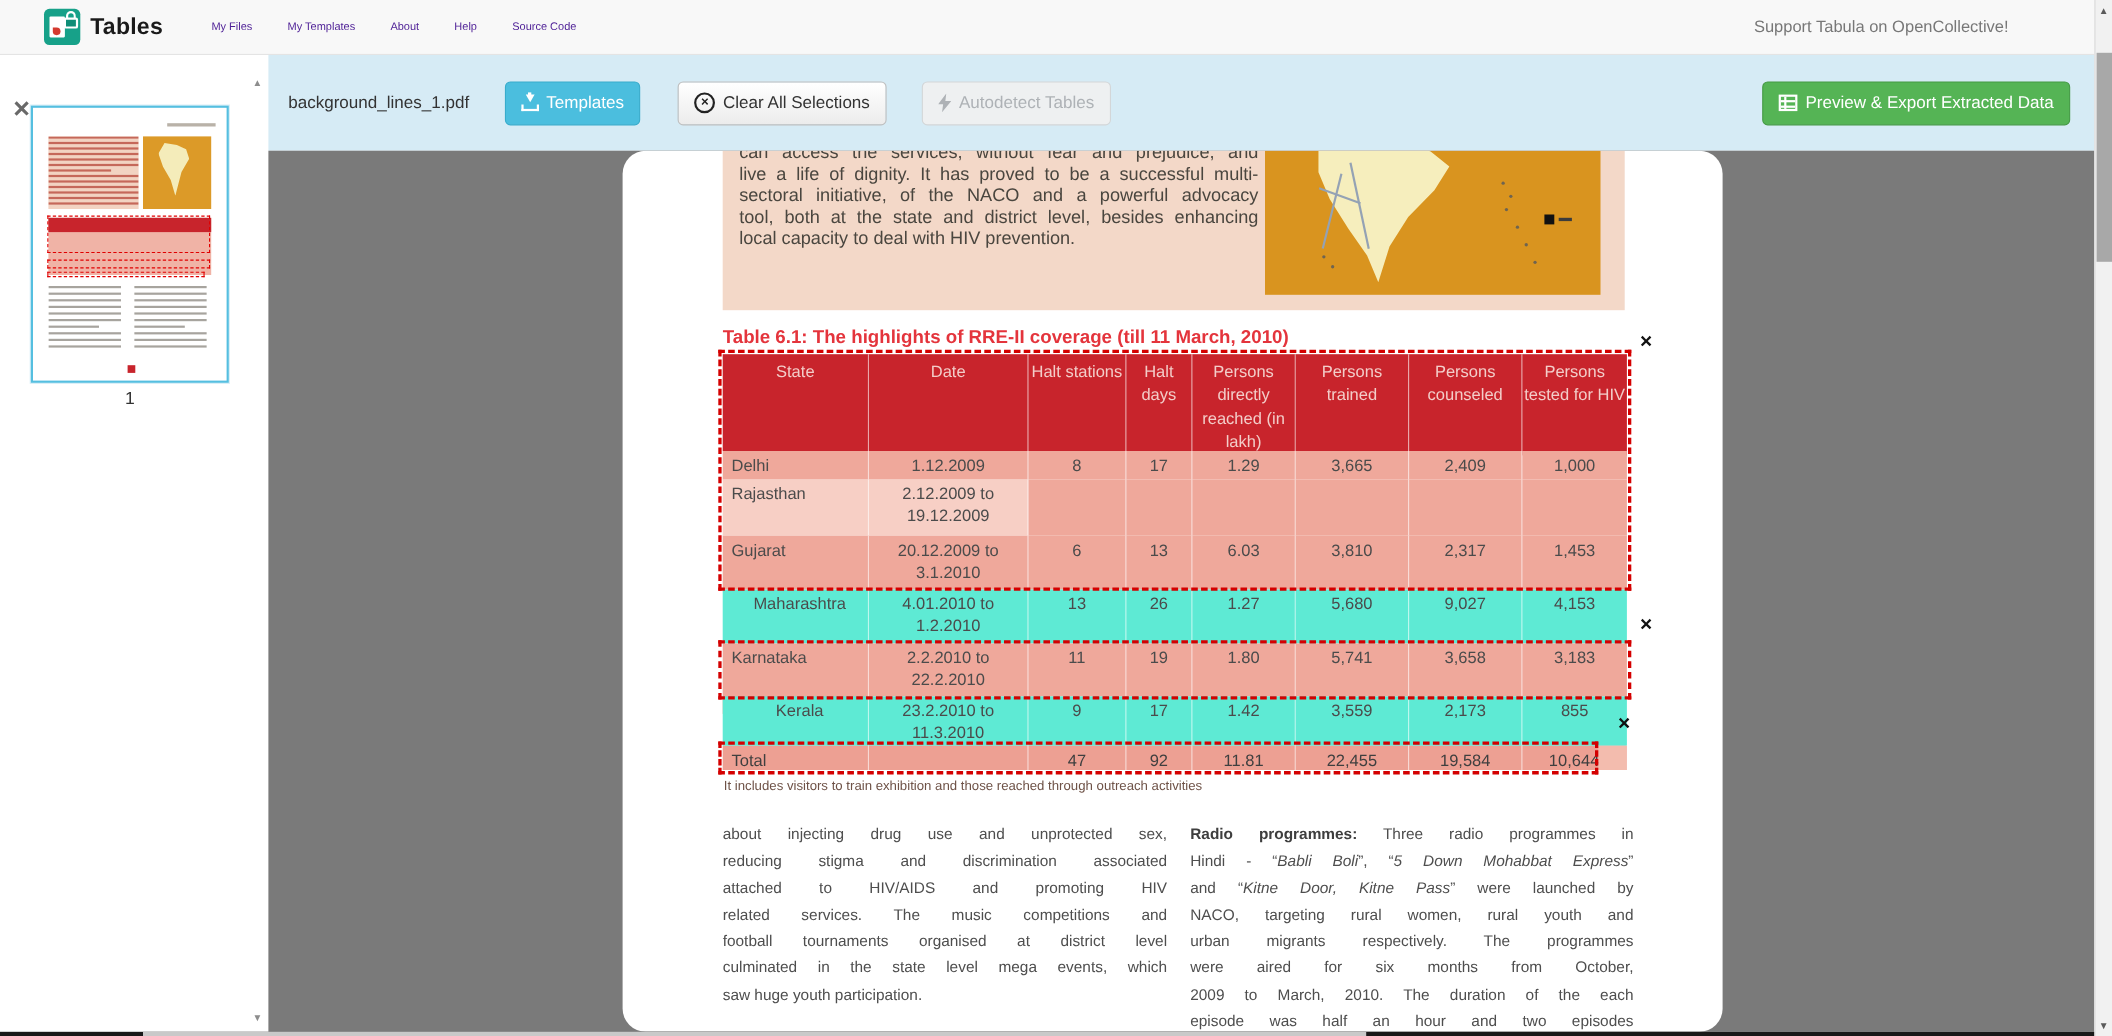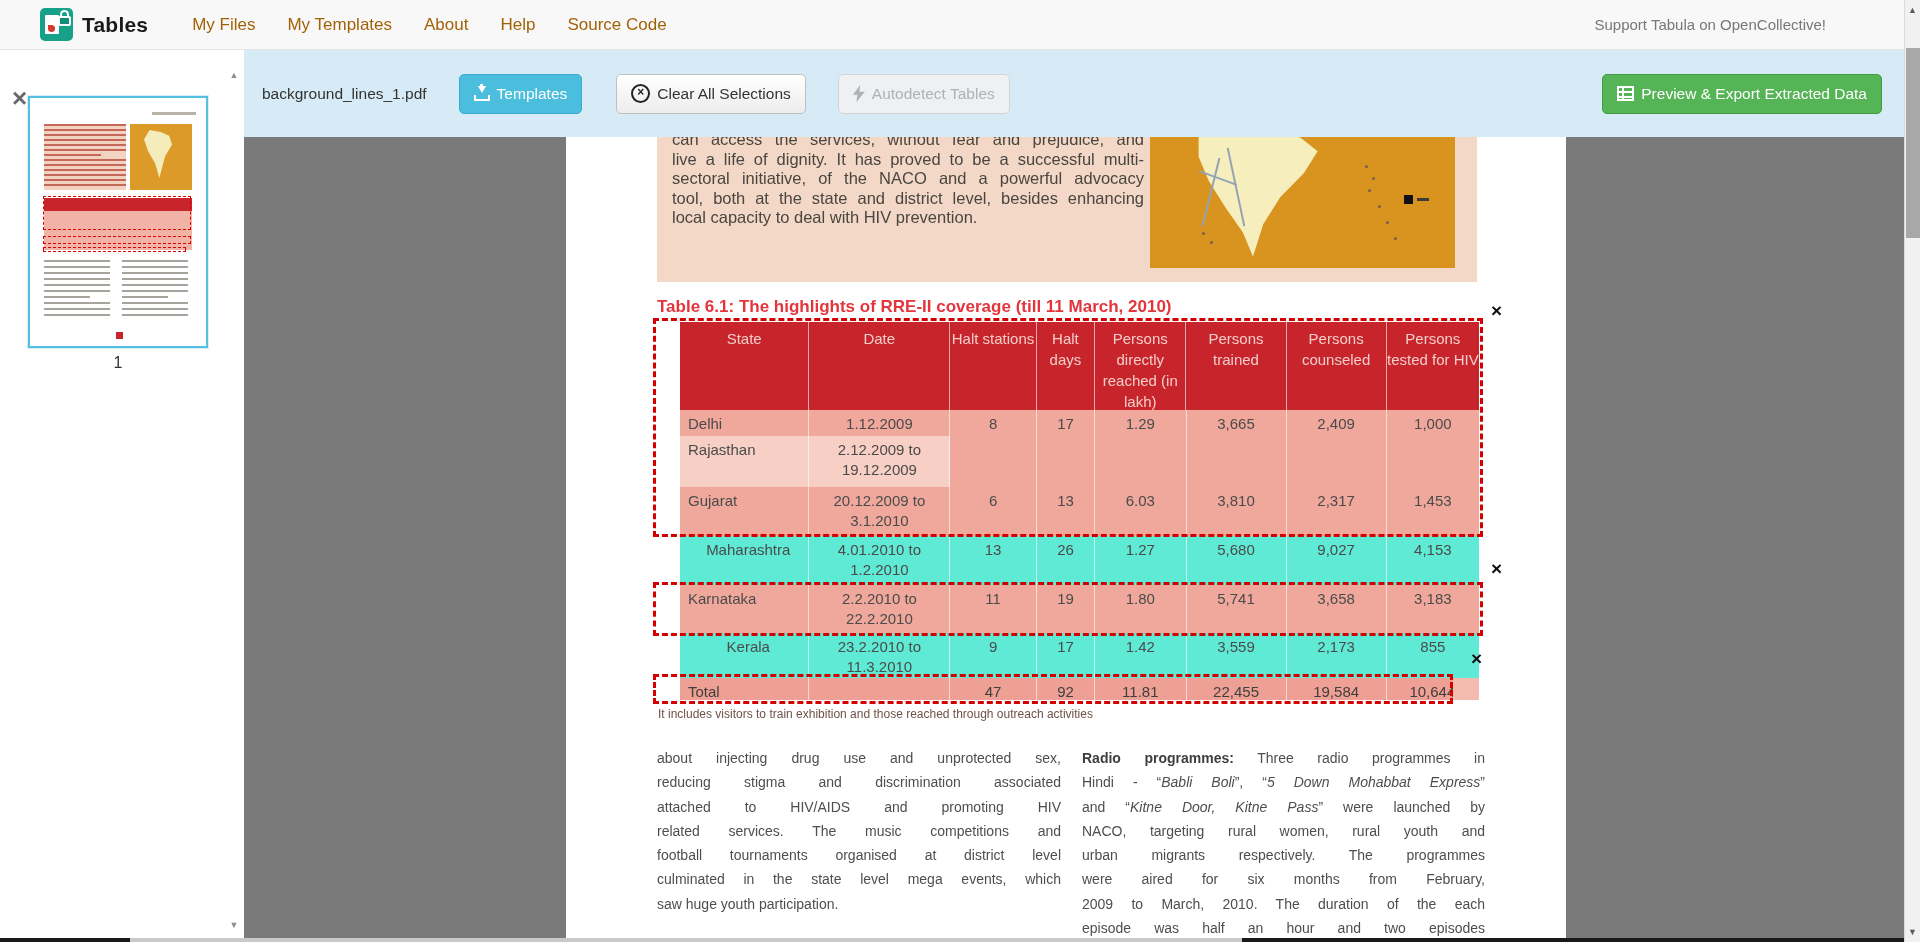--- a/index.html
+++ b/index.html
@@ -11,21 +11,21 @@
             background:#f8f8f8; border-bottom:1px solid #e4e4e4;
             display:flex; align-items:center; z-index:5; }
   .brand { display:flex; align-items:center; margin-left:40px; }
   .logo { width:33px; height:33px; background:#17a189; border-radius:5px; position:relative; }
   .logo .pg { position:absolute; left:5px; top:7px; width:14px; height:19px; background:#fff; border-radius:1px; }
   .logo .curl { position:absolute; left:8px; top:17px; width:7px; height:7px; background:#d43a2f; border-radius:0 70% 70% 70%; }
   .logo .shackle { position:absolute; right:4px; top:2px; width:9px; height:9px; border:2px solid #fff; border-bottom:none; border-radius:5px 5px 0 0; }
   .logo .lockbody { position:absolute; right:2px; top:8px; width:13px; height:10px; background:#0f8d77; border:2px solid #fff; border-radius:2px; }
   .brand-text { font-size:21px; font-weight:700; color:#1a1a1a; margin-left:9px; letter-spacing:.2px; }
   .nav-links { display:flex; margin-left:28px; }
-  .nav-links .nl { padding:15px 16px; font-size:17px; color:#a16207; cursor:pointer; }
+  .nav-links .nl { padding:15px 16px; font-size:10px; color:#4c1d95; cursor:pointer; }
   .support { margin-left:auto; margin-right:78px; font-size:15px; color:#777; cursor:pointer; }
 
   
   .vscroll { position:absolute; right:0; top:0; width:16px; height:942px;
              background:#f1f1f1; border-left:1px solid #dadada; z-index:9; }
   .vscroll .arr { position:absolute; left:0; width:15px; text-align:center;
                   font-size:9px; color:#5a5a5a; cursor:pointer; }
   .vscroll .arr.up { top:5px; } .vscroll .arr.down { bottom:5px; }
   .vscroll .thumb { position:absolute; left:1px; top:48px; width:14px; height:190px; background:#a8a8a8; cursor:pointer; }
 
@@ -83,21 +83,21 @@
                  display:flex; align-items:center; justify-content:center;
                  font-size:12px; font-weight:700; color:#222; line-height:1; }
   .ic-flash { width:12px; height:17px; background:#aeb2b6;
               clip-path:polygon(62% 0,0 58%,38% 58%,30% 100%,100% 40%,55% 40%); }
   .ic-table { width:17px; height:15px; border:2px solid #fff; position:relative; }
   .ic-table:before { content:""; position:absolute; left:0; top:3px; width:13px; height:2px; background:#fff; box-shadow:0 5px 0 #fff; }
   .ic-table:after { content:""; position:absolute; left:3px; top:0; width:2px; height:11px; background:#fff; }
 
   
   .viewer { position:absolute; left:244px; top:87px; right:0; bottom:0; background:#7a7a7a; overflow:hidden; }
-  .pdf-page { position:absolute; left:322px; top:0; width:1000px; height:801px; background:#fff; }
+  .pdf-page { position:absolute; left:322px; top:0; width:1000px; height:801px; background:#fff;border-radius:21px; }
 
   
   .info-box { position:absolute; left:91px; top:0; width:820px; height:145px; background:#f3d8c8; overflow:hidden; }
   .info-text { position:absolute; left:15px; top:-7px; width:472px; font-size:16.5px; line-height:19.5px; color:#4a463f; }
   .map { position:absolute; left:584px; top:0; width:305px; height:131px; background:#d9941f; overflow:hidden; }
   .map .pen { position:absolute; left:18px; top:-10px; width:170px; height:135px; background:#f6eebd;
               clip-path:polygon(18% 0,45% 3%,62% 0,78% 8%,88% 18%,80% 34%,66% 52%,56% 72%,50% 96%,44% 78%,34% 60%,24% 40%,18% 22%); }
   .map .rt { position:absolute; background:#94a2b4; }
   .map .isl { position:absolute; width:3px; height:3px; background:#6f6450; border-radius:50%; }
   .map .legend { position:absolute; left:254px; top:58px; width:9px; height:9px; background:#111; }
@@ -105,21 +105,21 @@
 
   .tbl-title { position:absolute; left:91px; top:160px; font-size:17px; font-weight:700; color:#e4343c; }
 
   .tbl { position:absolute; left:91px; top:185px; width:822px; }
   .trow { display:flex; }
   .tcell { border-right:1px solid rgba(255,255,255,.6); overflow:hidden;
            font-size:15px; color:#4b4b4b; text-align:center; line-height:20px; padding-top:4px; }
   .tcell:last-child { border-right:none; }
   .tcell.state { text-align:left; padding-left:8px; }
   .thead-row .tcell { background:#c8242c; color:#f3cdc9; font-weight:400; line-height:21px; padding-top:6px; }
-  .c0{width:133px;margin-left:23px;} .c1{width:145px;} .c2{width:89px;} .c3{width:60px;}
+  .c0{width:133px;} .c1{width:145px;} .c2{width:89px;} .c3{width:60px;}
   .c4{width:94px;}  .c5{width:103px;} .c6{width:103px;} .c7{width:95px;}
   .shade-selected .tcell { background:#efa89b; }
   .shade-selected-light .tcell { background:#efa89b; }
   .shade-selected-light .tcell.state, .shade-selected-light .tcell.date { background:#f7cfc5; }
   .shade-pale .tcell { background:#5eead4;text-align:center; }
   .shade-total .tcell { background:#eda093; color:#3f3f3f; }
   .total-sliver { position:absolute; right:0; width:26px; height:22px; background:#f3bcae; }
 
   .footnote { position:absolute; left:92px; top:570px; font-size:12px; color:#6e5247; }
 
@@ -393,21 +393,21 @@
           <div class="pline">football tournaments organised at district level</div>
           <div class="pline">culminated in the state level mega events, which</div>
           <div class="pline last">saw huge youth participation.</div>
         </div>
       <div class="pcol" id="col-right" style="left:516px; top:609px; width:403px;">
           <div class="pline"><b>Radio programmes:</b><span> Three radio programmes in</span></div>
           <div class="pline"><span>Hindi - “</span><i>Babli Boli</i><span>”, “</span><i>5 Down Mohabbat Express</i><span>”</span></div>
           <div class="pline"><span>and “</span><i>Kitne Door, Kitne Pass</i><span>” were launched by</span></div>
           <div class="pline"><span>NACO, targeting rural women, rural youth and</span></div>
           <div class="pline"><span>urban migrants respectively. The programmes</span></div>
-          <div class="pline"><span>were aired for six months from February,</span></div>
+          <div class="pline"><span>were aired for six months from October,</span></div>
           <div class="pline"><span>2009 to March, 2010. The duration of the each</span></div>
           <div class="pline"><span>episode was half an hour and two episodes</span></div>
         </div>
     </div>
   </div>
 </div>
 
 <div class="vscroll">
   <span class="arr up">▲</span>
   <div class="thumb"></div>

